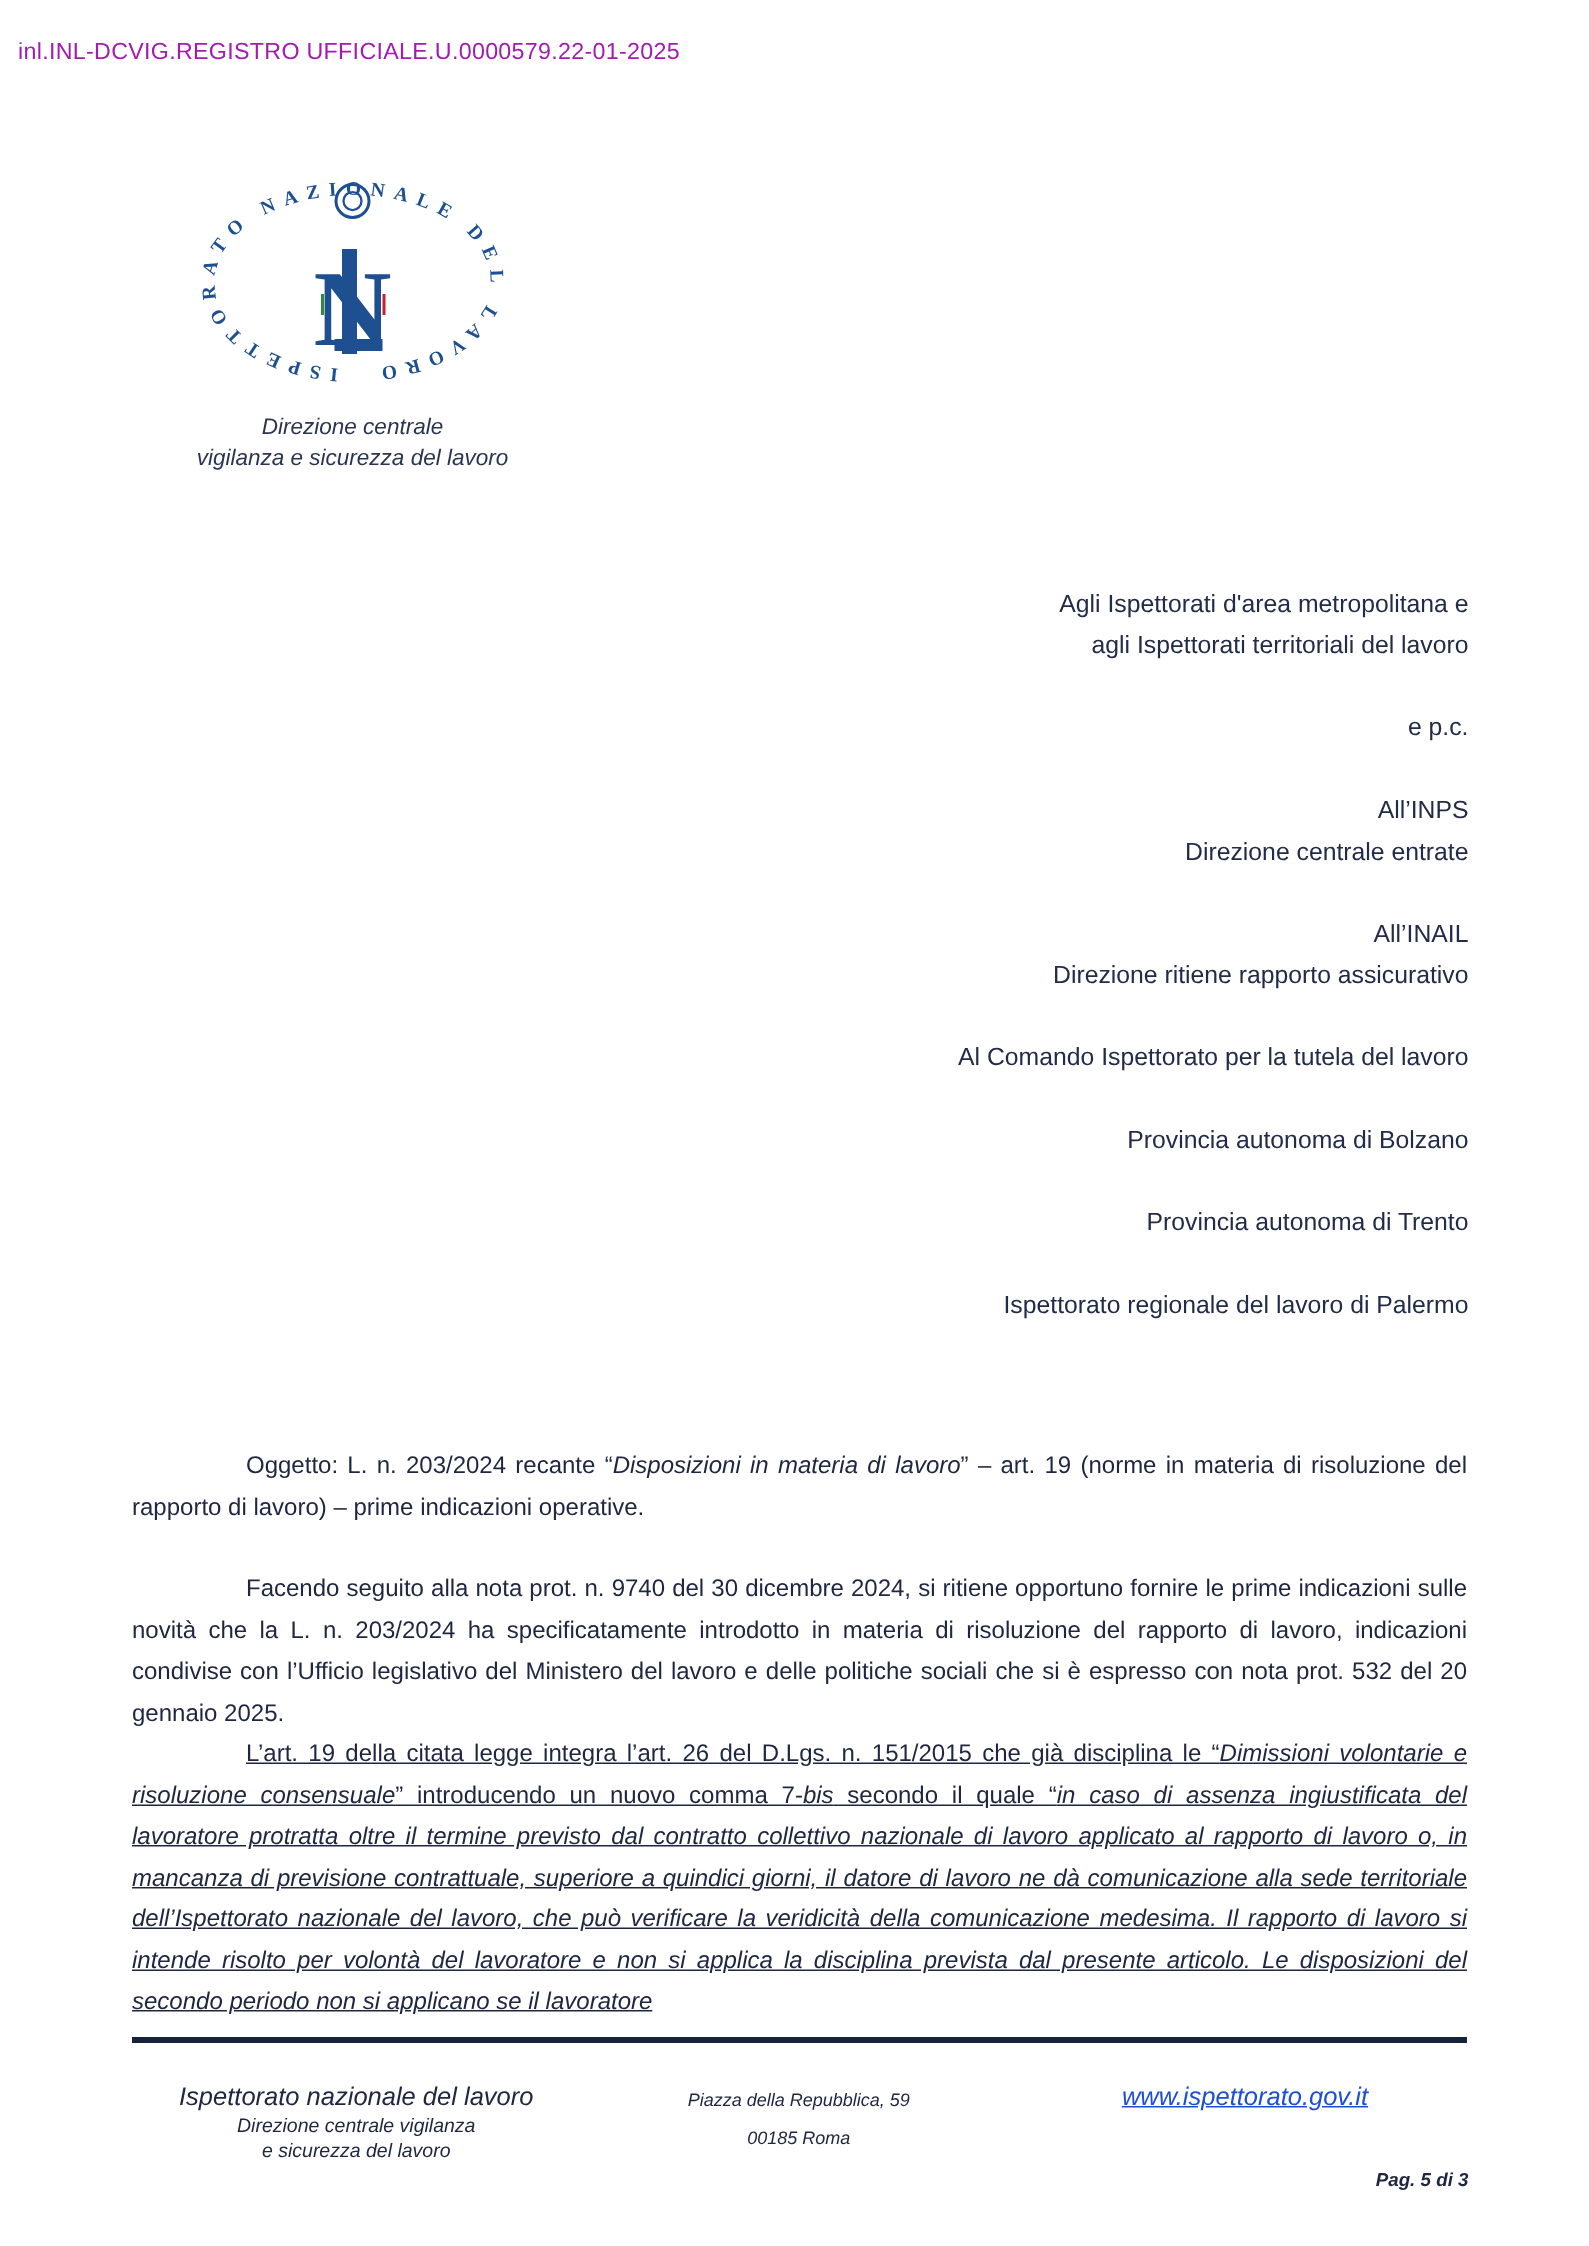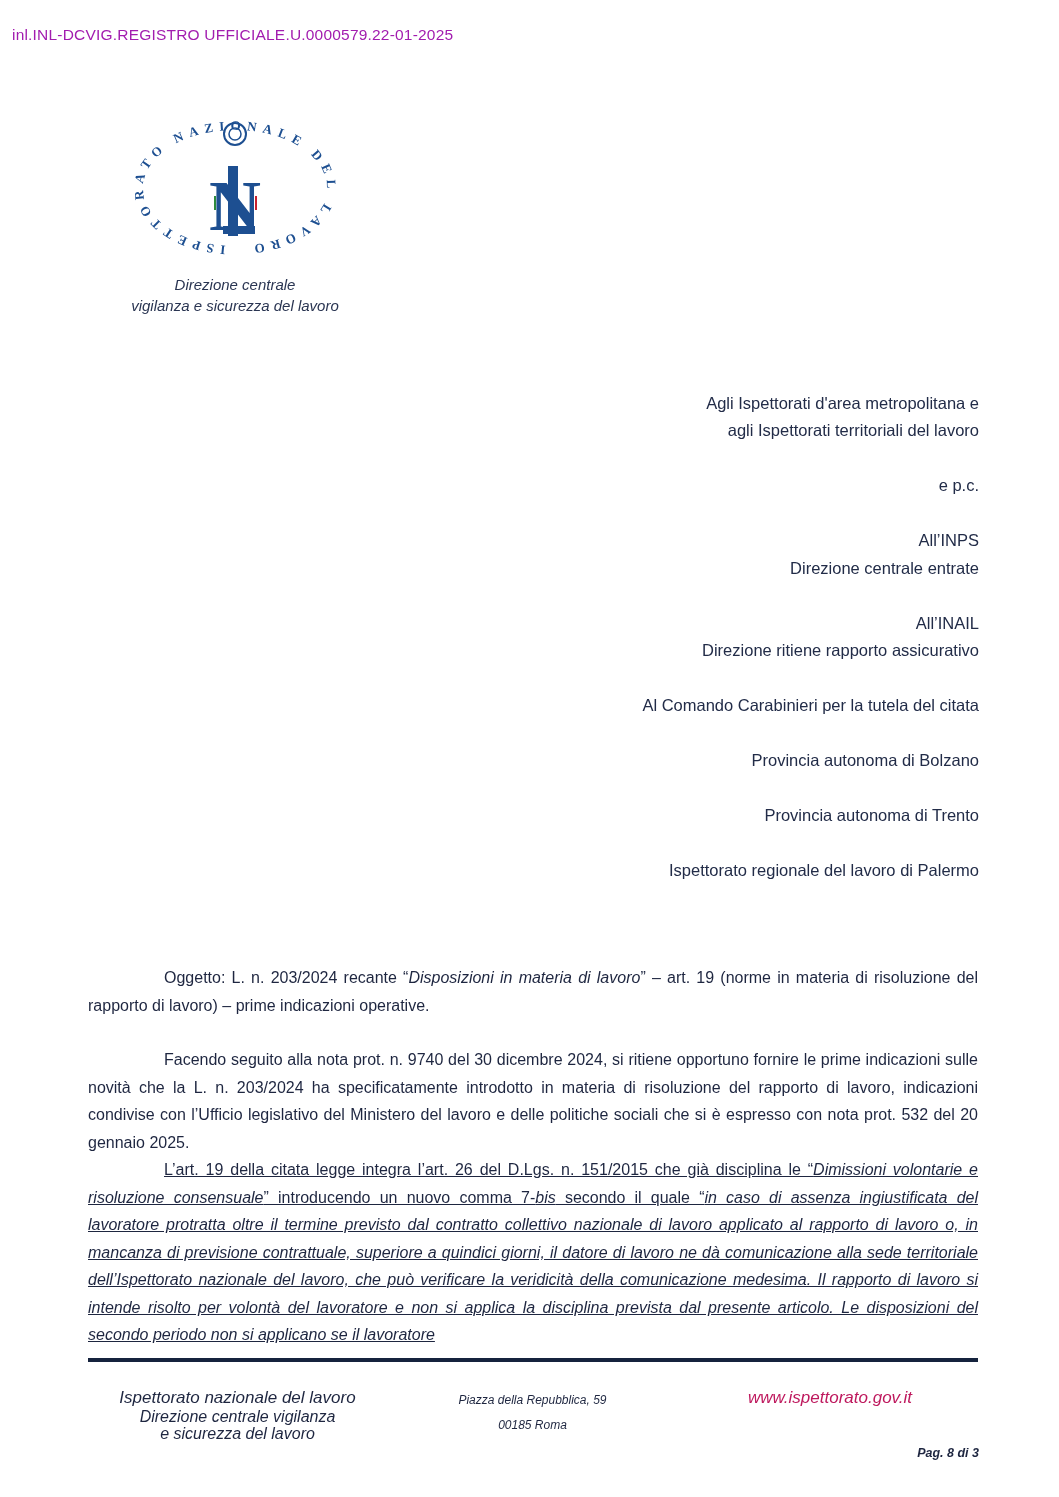--- a/index.html
+++ b/index.html
@@ -18,24 +18,24 @@
             font-family: "Liberation Sans Narrow", "Liberation Sans", sans-serif; }
     .subject { top: 964px; }
     .p1 { top: 1046px; }
     .p2 { top: 1156px; text-decoration: underline; }
     .body p { margin: 0; text-indent: 76px; }
     .quote { font-style: italic; }
     .rule { position: absolute; left: 88px; top: 1358px; width: 890px; height: 4px; background: #15233d; }
     .footer { position: absolute; top: 1388px; font-style: italic; color: #1e2640; text-align: center; }
     .f1 { left: 100px; width: 275px; }
     .f1 .t { font-size: 17px; }
-    .f1 .s { font-size: 16px; line-height: 17px; }
+    .f1 .s { font-size: 13px; line-height: 17px; }
     .f2 { left: 405px; width: 255px; font-size: 12px; line-height: 25px; }
     .f3 { left: 715px; width: 230px; font-size: 17px; }
-    .f3 a { color: #be185d; }
+    .f3 a { color: #1d4ed8; text-decoration: underline; }
     .page { position: absolute; right: 80px; top: 1446px; font-size: 12.5px; font-weight: bold;
             font-style: italic; color: #1e2640; }
   </style>
 </head>
 <body>
 
 <div class="protocol">inl.INL-DCVIG.REGISTRO UFFICIALE.U.0000579.22-01-2025</div>
 
 <div class="logo">
   <svg width="210" height="150" viewBox="0 0 210 150">
@@ -66,21 +66,21 @@
   <div>agli Ispettorati territoriali del lavoro</div>
   <div class="gap"></div>
   <div>e p.c.</div>
   <div class="gap"></div>
   <div>All’INPS</div>
   <div>Direzione centrale entrate</div>
   <div class="gap"></div>
   <div>All’INAIL</div>
   <div>Direzione ritiene rapporto assicurativo</div>
   <div class="gap"></div>
-  <div>Al Comando Carabinieri per la tutela del citata</div>
+  <div>Al Comando Ispettorato per la tutela del lavoro</div>
   <div class="gap"></div>
   <div>Provincia autonoma di Bolzano</div>
   <div class="gap"></div>
   <div>Provincia autonoma di Trento</div>
   <div class="gap"></div>
   <div>Ispettorato regionale del lavoro di Palermo</div>
 </div>
 
 <div class="body subject">
   <p><span>Oggetto: L. n. 203/2024 recante “</span><span class="quote">Disposizioni in materia di lavoro</span><span>” – art. 19 (norme in materia di risoluzione del rapporto di lavoro) – prime indicazioni operative.</span></p>
@@ -101,13 +101,13 @@
   <div class="s">Direzione centrale vigilanza</div>
   <div class="s">e sicurezza del lavoro</div>
 </div>
 <div class="footer f2">
   <div>Piazza della Repubblica, 59</div>
   <div>00185 Roma</div>
 </div>
 <div class="footer f3">
   <a>www.ispettorato.gov.it</a>
 </div>
-<div class="page">Pag. 8 di 3</div>
+<div class="page">Pag. 5 di 3</div>
 
 </body></html>

